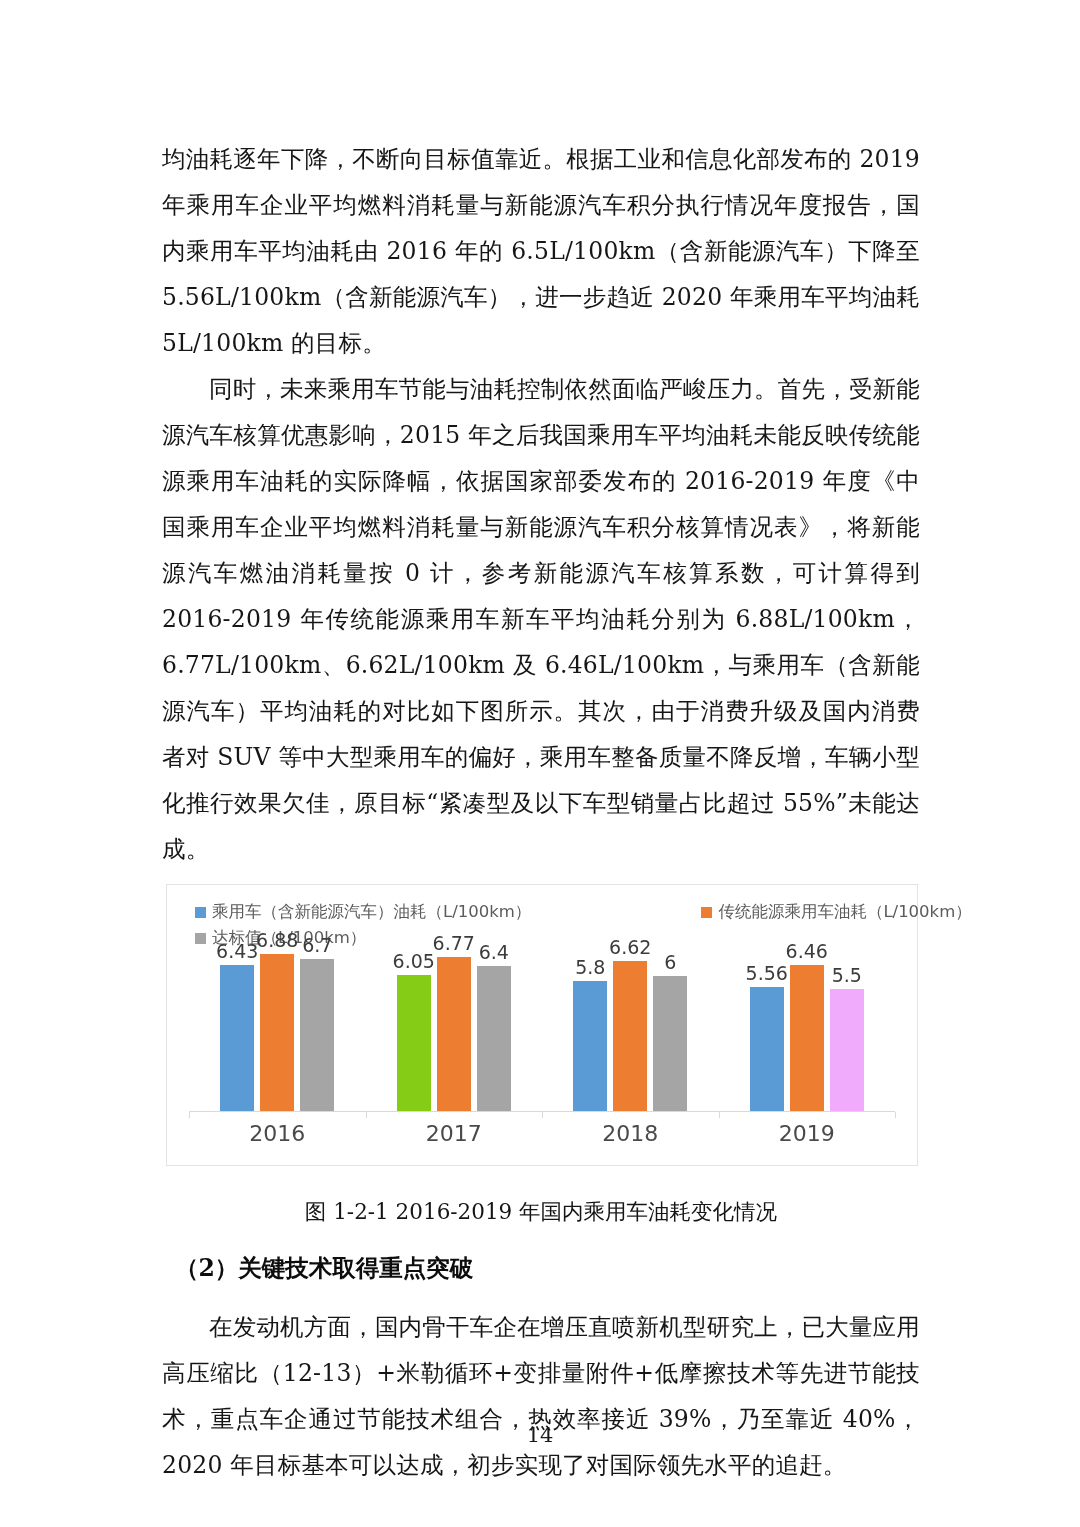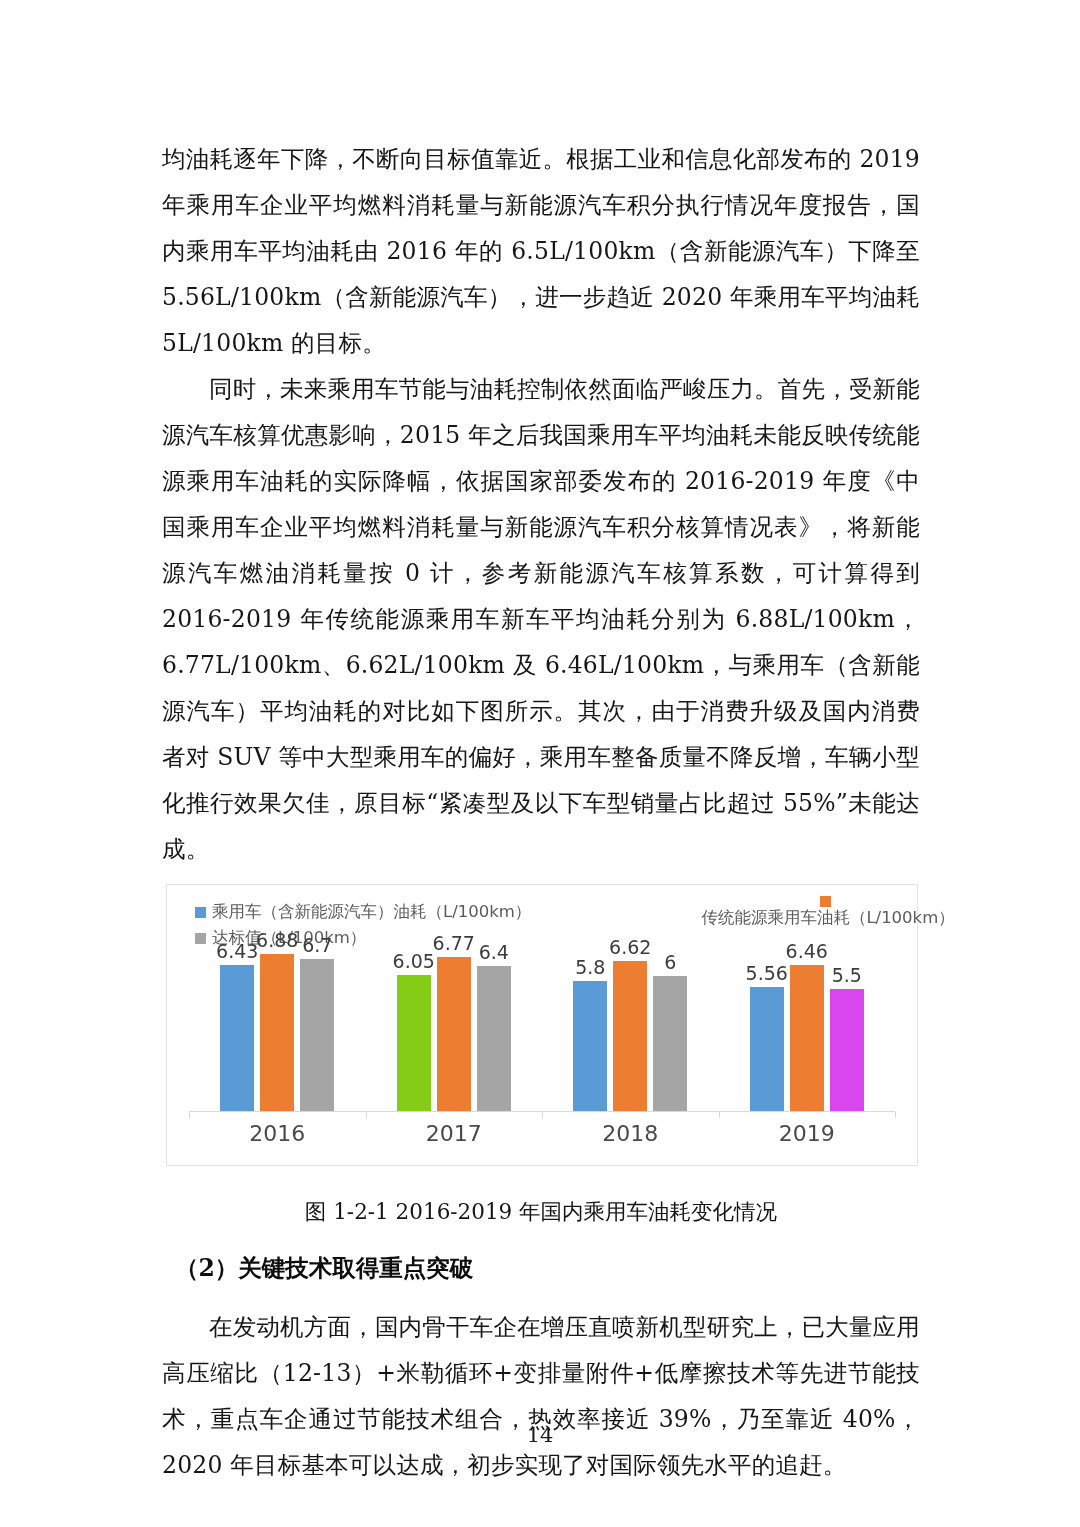--- a/index.html
+++ b/index.html
@@ -73,21 +73,21 @@
     display: flex;
     align-items: center;
     height: 26px;
     white-space: nowrap;
     gap: 20px;
   }
   .legend-item {
     display: flex;
     align-items: center;
   }
-  .legend-item.slot2 { margin-left: 150px; flex-direction: column; }
+  .legend-item.slot2 { margin-left: 150px; }
   .swatch {
     width: 11px;
     height: 11px;
     margin-right: 6px;
     flex: 0 0 auto;
   }
 
   .plot {
     position: absolute;
     left: 0;
@@ -264,21 +264,21 @@
               <div class="cat-label">2018</div>
             </div>
             <div class="group">
               <div class="bars">
                 <div class="bar" style="height: 124px; background: rgb(91, 155, 213);">
                   <span class="val">5.56</span>
                 </div>
                 <div class="bar" style="height: 146.5px; background: rgb(237, 125, 49);">
                   <span class="val">6.46</span>
                 </div>
-                <div class="bar" style="height: 122.5px; background: #d946ef;">
+                <div class="bar" style="height: 122.5px; background: #f0abfc;">
                   <span class="val">5.5</span>
                 </div>
               </div>
               <div class="cat-label">2019</div>
             </div>
           </div>
       <div class="tick" style="left: 22px;"></div>
           <div class="tick" style="left: 198.5px;"></div>
           <div class="tick" style="left: 375px;"></div>
           <div class="tick" style="left: 551.5px;"></div>

